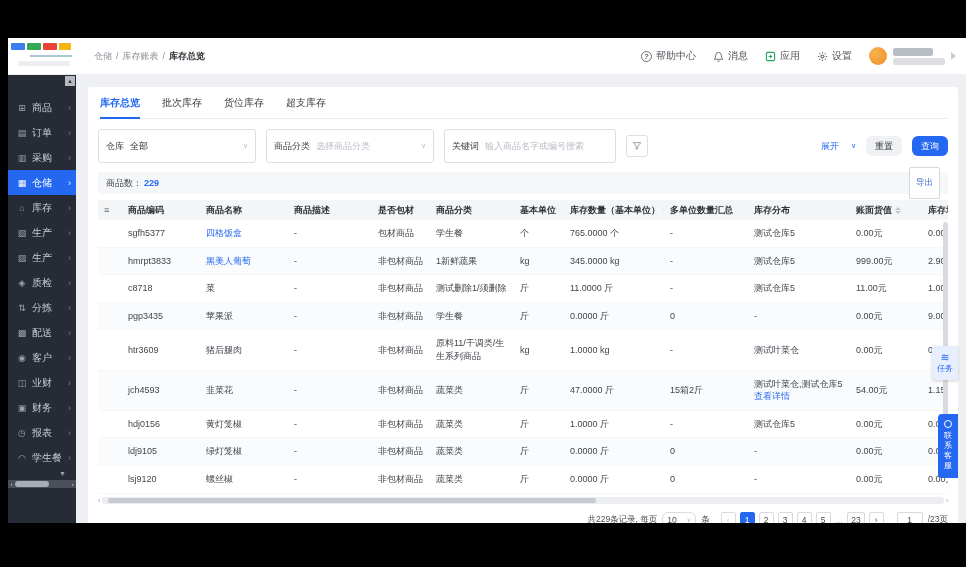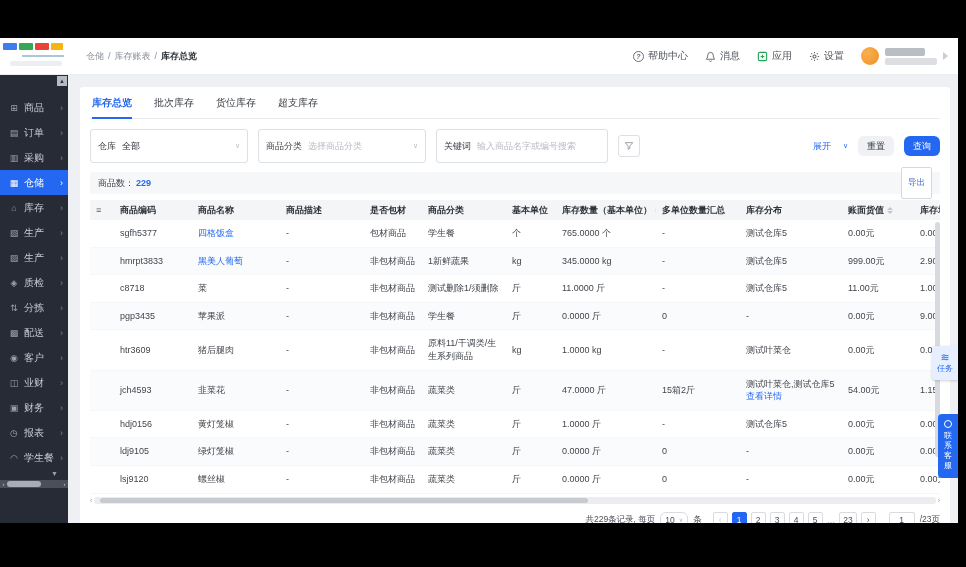--- a/index.html
+++ b/index.html
@@ -1,19 +1,19 @@
 <!DOCTYPE html>
 <html><head>
 <meta charset="utf-8">
 <style>
 *{margin:0;padding:0;box-sizing:border-box}
 html,body{width:966px;height:567px;overflow:hidden}
 body{background:#000;font-family:"Liberation Sans","DejaVu Sans",sans-serif;position:relative}
 .stage{position:absolute;inset:0}
-.app{position:absolute;left:0;top:38px;width:958px;height:485px;background:#eef0f3;overflow:hidden}
+.app{position:absolute;left:8px;top:38px;width:958px;height:485px;background:#eef0f3;overflow:hidden}
 
 .topbar{height:37px;background:#fff;display:flex;align-items:center;border-bottom:1px solid #eceff2;position:relative}
 .logo{width:68px;height:100%;position:relative;flex:none;background:#fff}
 .lb{position:absolute;top:5px;height:7px;border-radius:1px}
 .lb.b{left:3px;width:14px;background:#3d7df0}
 .lb.g{left:19px;width:14px;background:#35a856}
 .lb.r{left:35px;width:14px;background:#e94335}
 .lb.y{left:51px;width:12px;background:#f5b40f}
 .logo-line{position:absolute;left:22px;top:17px;width:42px;height:2px;background:#a8c8d2}
 .logo-sub{position:absolute;left:10px;top:23px;width:52px;height:5px;background:#eceef1;border-radius:2px}
@@ -91,21 +91,21 @@
 .sorter .down{border-top:3px solid #c3c7cd}
 .vscroll{position:absolute;right:0;top:20px;bottom:0;width:5px}
 .vscroll .vthumb{position:absolute;top:2px;right:0;width:5px;height:86%;background:#d7dade;border-radius:3px;cursor:pointer}
 
 .hscroll-row{display:flex;align-items:center;gap:2px;margin:3px 0 2px}
 .hscroll-row .harr{font-size:7px;color:#9aa0a8;cursor:pointer}
 .hscroll{flex:1;height:7px;background:#ebedf0;border-radius:3px;position:relative}
 .hscroll .hthumb{position:absolute;left:6px;top:1px;height:5px;width:58%;background:#c7cbd1;border-radius:3px;cursor:pointer}
 
 .pager{display:flex;align-items:center;justify-content:flex-end;gap:5px;height:28px;font-size:8.5px;color:#4a4e55;white-space:nowrap}
-.psel{height:15px;border:1px solid #d8dbe0;border-radius:6px;display:inline-flex;align-items:center;padding:0 4px;gap:4px;background:#fff;cursor:pointer}
+.psel{height:15px;border:1px solid #d8dbe0;border-radius:6px;display:inline-flex;align-items:center;padding:0 4px;gap:10px;background:#fff;cursor:pointer}
 .psel .chev{color:#b0b4bb;font-size:6px}
 .pages{display:flex;align-items:center;gap:4px;margin-left:6px}
 .pbtn{min-width:15px;height:15px;border:1px solid #d8dbe0;border-radius:2px;background:#fff;display:inline-flex;align-items:center;justify-content:center;padding:0 3px;cursor:pointer;color:#4a4e55}
 .pbtn.active{background:#2468f2;border-color:#2468f2;color:#fff}
 .pbtn.disabled{color:#c6cad0}
 .pellipsis{color:#9aa0a8;min-width:8px;text-align:center;cursor:pointer}
 .pjump{width:26px;height:15px;border:1px solid #d8dbe0;border-radius:2px;text-align:center;font-size:8.5px;color:#41454c;background:#fff;font-family:inherit;margin-left:8px}
 
 .float-task{position:absolute;right:8px;top:346px;width:26px;height:34px;background:#e7efff;border-radius:4px 0 0 4px;display:flex;flex-direction:column;align-items:center;justify-content:center;gap:1px;cursor:pointer;box-shadow:0 1px 3px rgba(0,0,0,.18)}
 .float-task .ticon{color:#2468f2;font-size:11px;line-height:10px}

